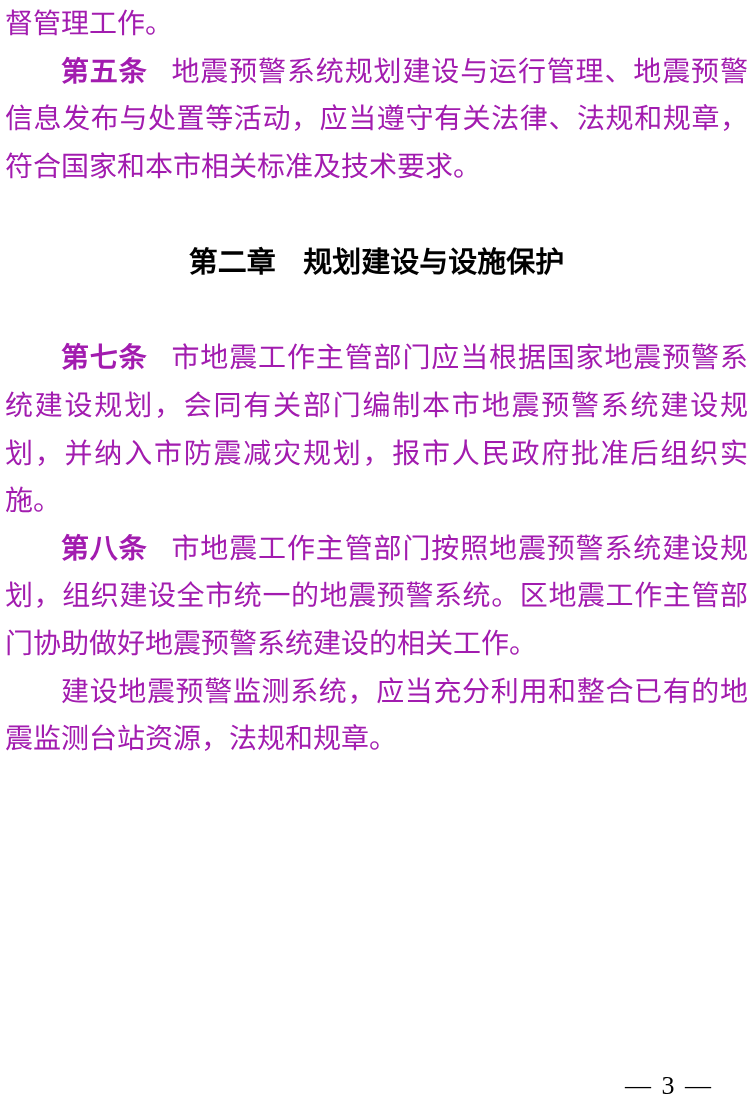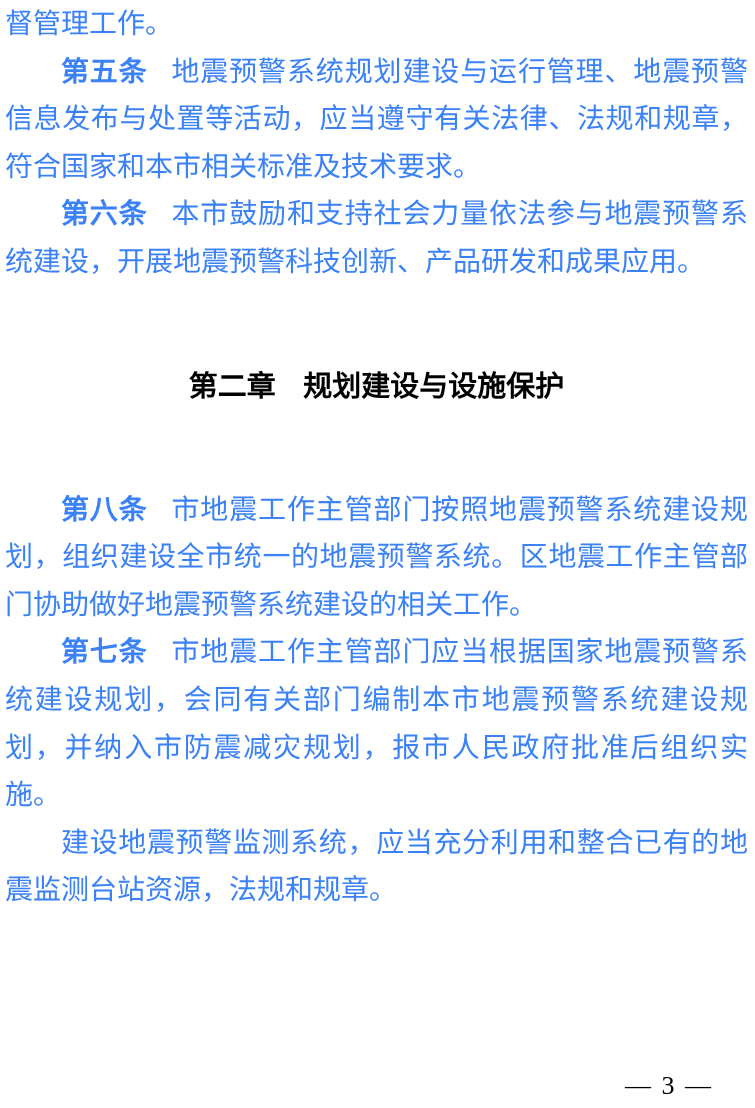--- a/index.html
+++ b/index.html
@@ -22,33 +22,33 @@
     left: 5px;
     right: 7px;
   }
   .para {
     margin: 0;
     font-size: 28px;
     line-height: 47.6px;
     text-align: justify;
     text-justify: inter-character;
     font-family: "Liberation Serif", "DejaVu Serif", serif;
-    color: #3b82f6;
+    color: #a21caf;
   }
   .indent {
     text-indent: 2em;
   }
   .term {
     font-family: "Liberation Sans", "DejaVu Sans", sans-serif;
     font-weight: 700;
     margin-right: 0.85em;
     margin-top: 30px;
   }
   .chapter {
-    margin: 76px 0;
+    margin: 48px 0;
     font-size: 29px;
     line-height: 48px;
     text-align: center;
     font-family: "Liberation Sans", "DejaVu Sans", sans-serif;
     font-weight: 700;
     color: #000000;
   }
   .ch-num {
     margin-right: 0.95em;
   }
@@ -67,27 +67,26 @@
 <body>
 
 <div class="page">
   <div class="text-block">
 
     <p class="para">督管理工作。</p>
 
 
     <p class="para indent"><span class="term">第五条</span><span>地震预警系统规划建设与运行管理、地震预警信息发布与处置等活动，应当遵守有关法律、法规和规章，符合国家和本市相关标准及技术要求。</span></p>
 
-    <p class="para indent"><span class="term">第六条</span><span>本市鼓励和支持社会力量依法参与地震预警系统建设，开展地震预警科技创新、产品研发和成果应用。</span></p>
 
     <h2 class="chapter"><span class="ch-num">第二章</span><span class="ch-title">规划建设与设施保护</span></h2>
 
+    <p class="para indent"><span class="term">第七条</span><span>市地震工作主管部门应当根据国家地震预警系统建设规划，会同有关部门编制本市地震预警系统建设规划，并纳入市防震减灾规划，报市人民政府批准后组织实施。</span></p>
+
     <p class="para indent"><span class="term">第八条</span><span>市地震工作主管部门按照地震预警系统建设规划，组织建设全市统一的地震预警系统。区地震工作主管部门协助做好地震预警系统建设的相关工作。</span></p>
-
-    <p class="para indent"><span class="term">第七条</span><span>市地震工作主管部门应当根据国家地震预警系统建设规划，会同有关部门编制本市地震预警系统建设规划，并纳入市防震减灾规划，报市人民政府批准后组织实施。</span></p>
 
     <p class="para indent">建设地震预警监测系统，应当充分利用和整合已有的地震监测台站资源，法规和规章。</p>
 
 
   </div>
 
   <div class="page-footer">— 3 —</div>
 </div>
 
 </body></html>

